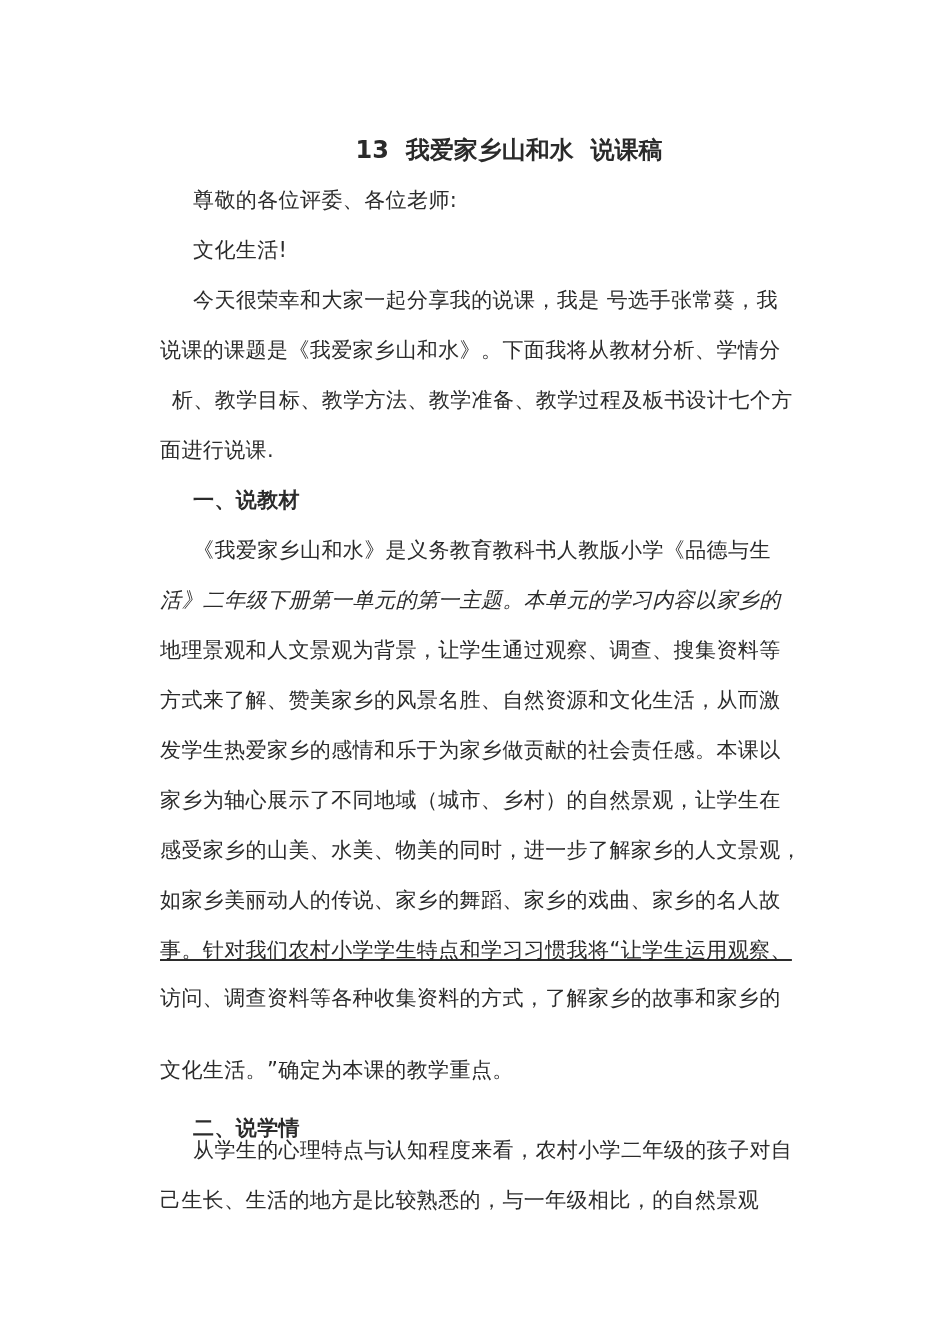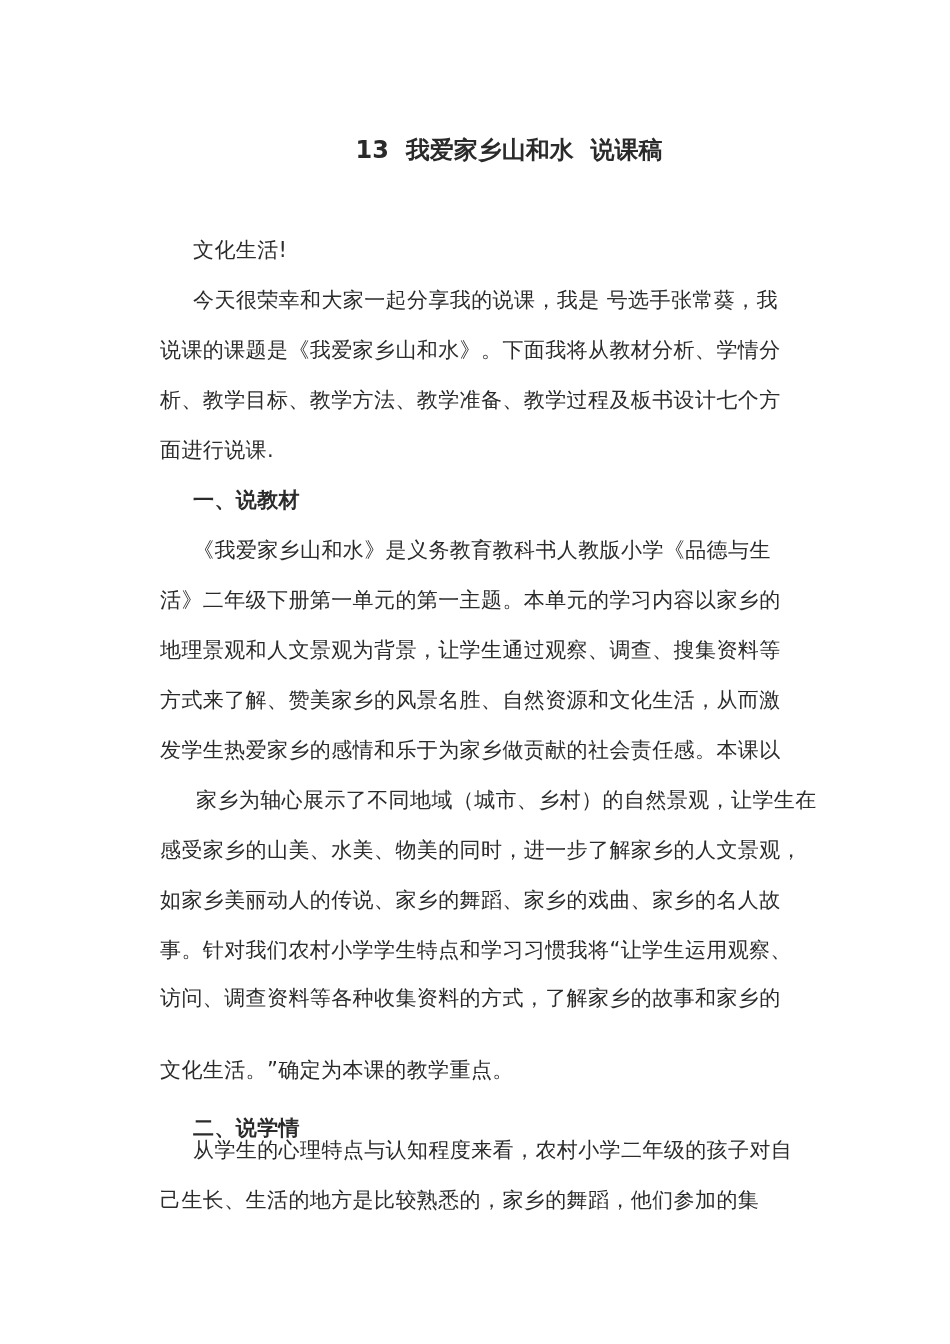--- a/index.html
+++ b/index.html
@@ -50,43 +50,44 @@
       left: 177px;
     }
   </style>
 </head>
 <body>
 
 <div class="page">
 
   <div class="title">13  我爱家乡山和水  说课稿</div>
 
+  <div class="line indent" style="top:185px;">尊敬的各位评委、各位老师:</div>
   <div class="line indent" style="top:235px;">文化生活!</div>
 
   <div>
     <div class="line indent" style="top:285px;">今天很荣幸和大家一起分享我的说课，我是 号选手张常葵，我</div>
     <div class="line" style="top:335px;">说课的课题是《我爱家乡山和水》。下面我将从教材分析、学情分</div>
-    <div class="line" style="top:385px;">析、教学目标、教学方法、教学准备、教学过程及板书设计七个方</div>
+    <div class="line" style="top:385px;margin-left:12px;">析、教学目标、教学方法、教学准备、教学过程及板书设计七个方</div>
     <div class="line" style="top:435px;">面进行说课.</div>
   </div>
 
   <div>
     <div class="line heading" style="top:485px;">一、说教材</div>
     <div class="line indent" style="top:535px;">《我爱家乡山和水》是义务教育教科书人教版小学《品德与生</div>
-    <div class="line" style="top:585px;">活》二年级下册第一单元的第一主题。本单元的学习内容以家乡的</div>
+    <div class="line" style="top:585px;font-style:italic;">活》二年级下册第一单元的第一主题。本单元的学习内容以家乡的</div>
     <div class="line" style="top:635px;">地理景观和人文景观为背景，让学生通过观察、调查、搜集资料等</div>
     <div class="line" style="top:685px;">方式来了解、赞美家乡的风景名胜、自然资源和文化生活，从而激</div>
     <div class="line" style="top:735px;">发学生热爱家乡的感情和乐于为家乡做贡献的社会责任感。本课以</div>
-    <div class="line" style="top:785px;margin-left:36px;">家乡为轴心展示了不同地域（城市、乡村）的自然景观，让学生在</div>
+    <div class="line" style="top:785px;">家乡为轴心展示了不同地域（城市、乡村）的自然景观，让学生在</div>
     <div class="line" style="top:835px;">感受家乡的山美、水美、物美的同时，进一步了解家乡的人文景观，</div>
     <div class="line" style="top:885px;">如家乡美丽动人的传说、家乡的舞蹈、家乡的戏曲、家乡的名人故</div>
-    <div class="line" style="top:935px;">事。针对我们农村小学学生特点和学习习惯我将“让学生运用观察、</div>
+    <div class="line" style="top:935px;text-decoration:underline;">事。针对我们农村小学学生特点和学习习惯我将“让学生运用观察、</div>
     <div class="line" style="top:985px;font-family:Liberation Mono, monospace;">访问、调查资料等各种收集资料的方式，了解家乡的故事和家乡的</div>
     <div class="line" style="top:1035px;margin-top:20px;">文化生活。”确定为本课的教学重点。</div>
   </div>
 
   <div>
     <div class="line heading" style="top:1085px;margin-top:28px;">二、说学情</div>
     <div class="line indent" style="top:1135px;">从学生的心理特点与认知程度来看，农村小学二年级的孩子对自</div>
-    <div class="line" style="top:1185px;">己生长、生活的地方是比较熟悉的，家乡的舞蹈，他们参加的集</div>
+    <div class="line" style="top:1185px;">己生长、生活的地方是比较熟悉的，与一年级相比，的自然景观</div>
   </div>
 
 </div>
 
 </body></html>

